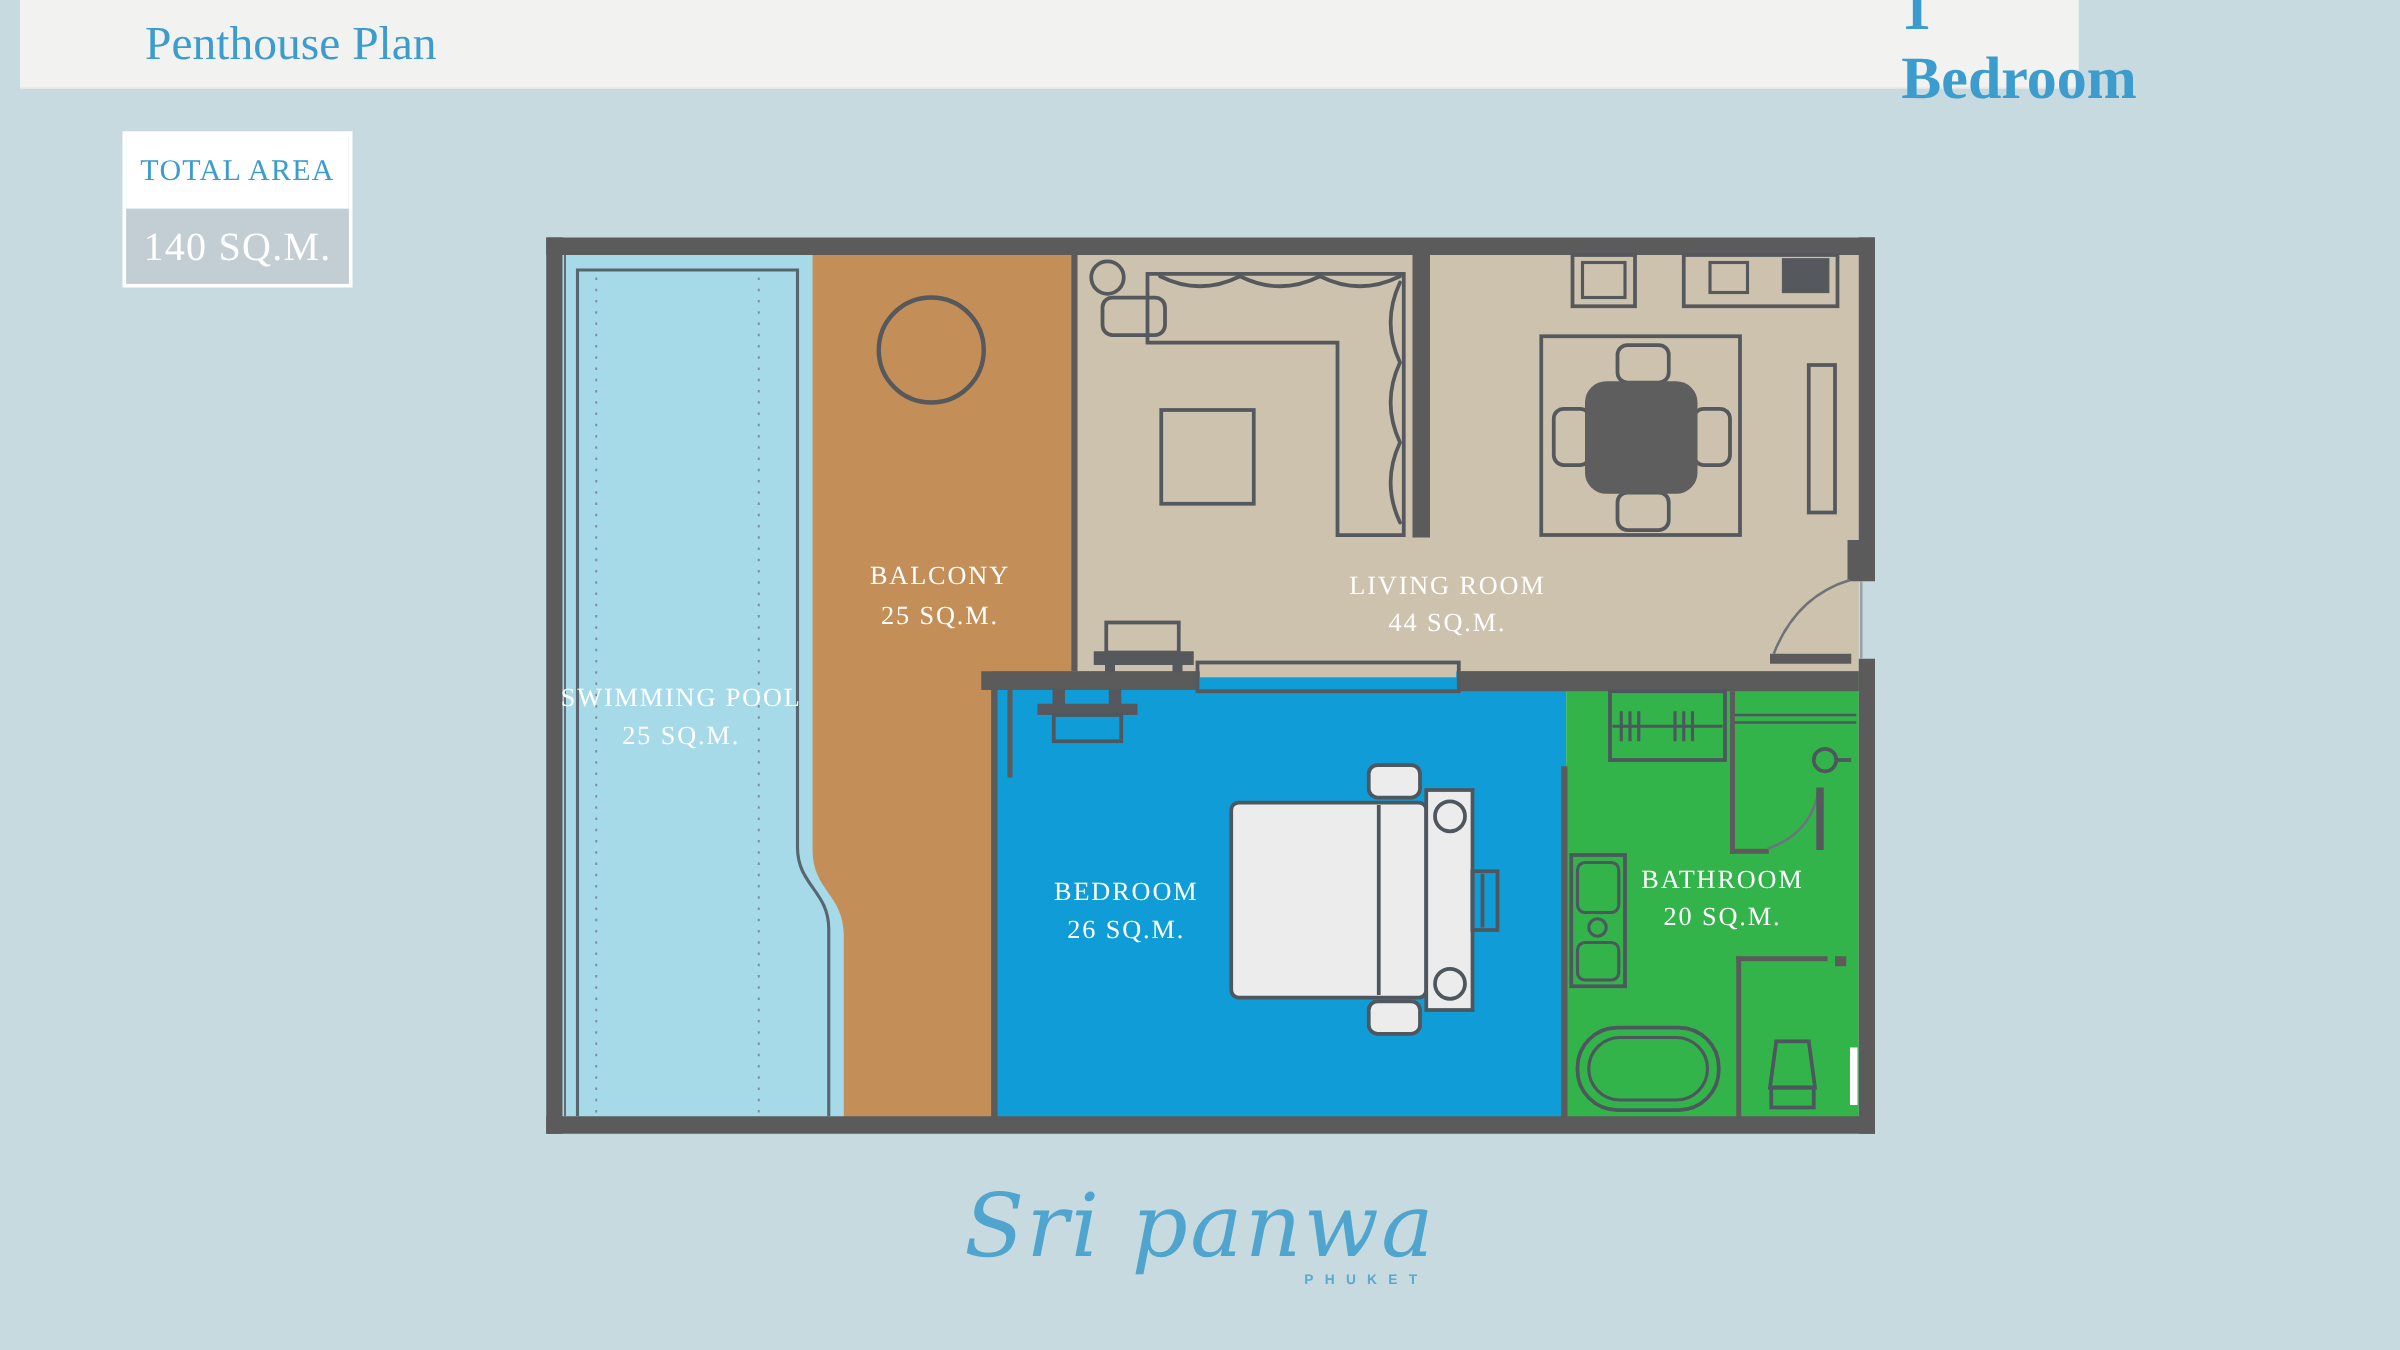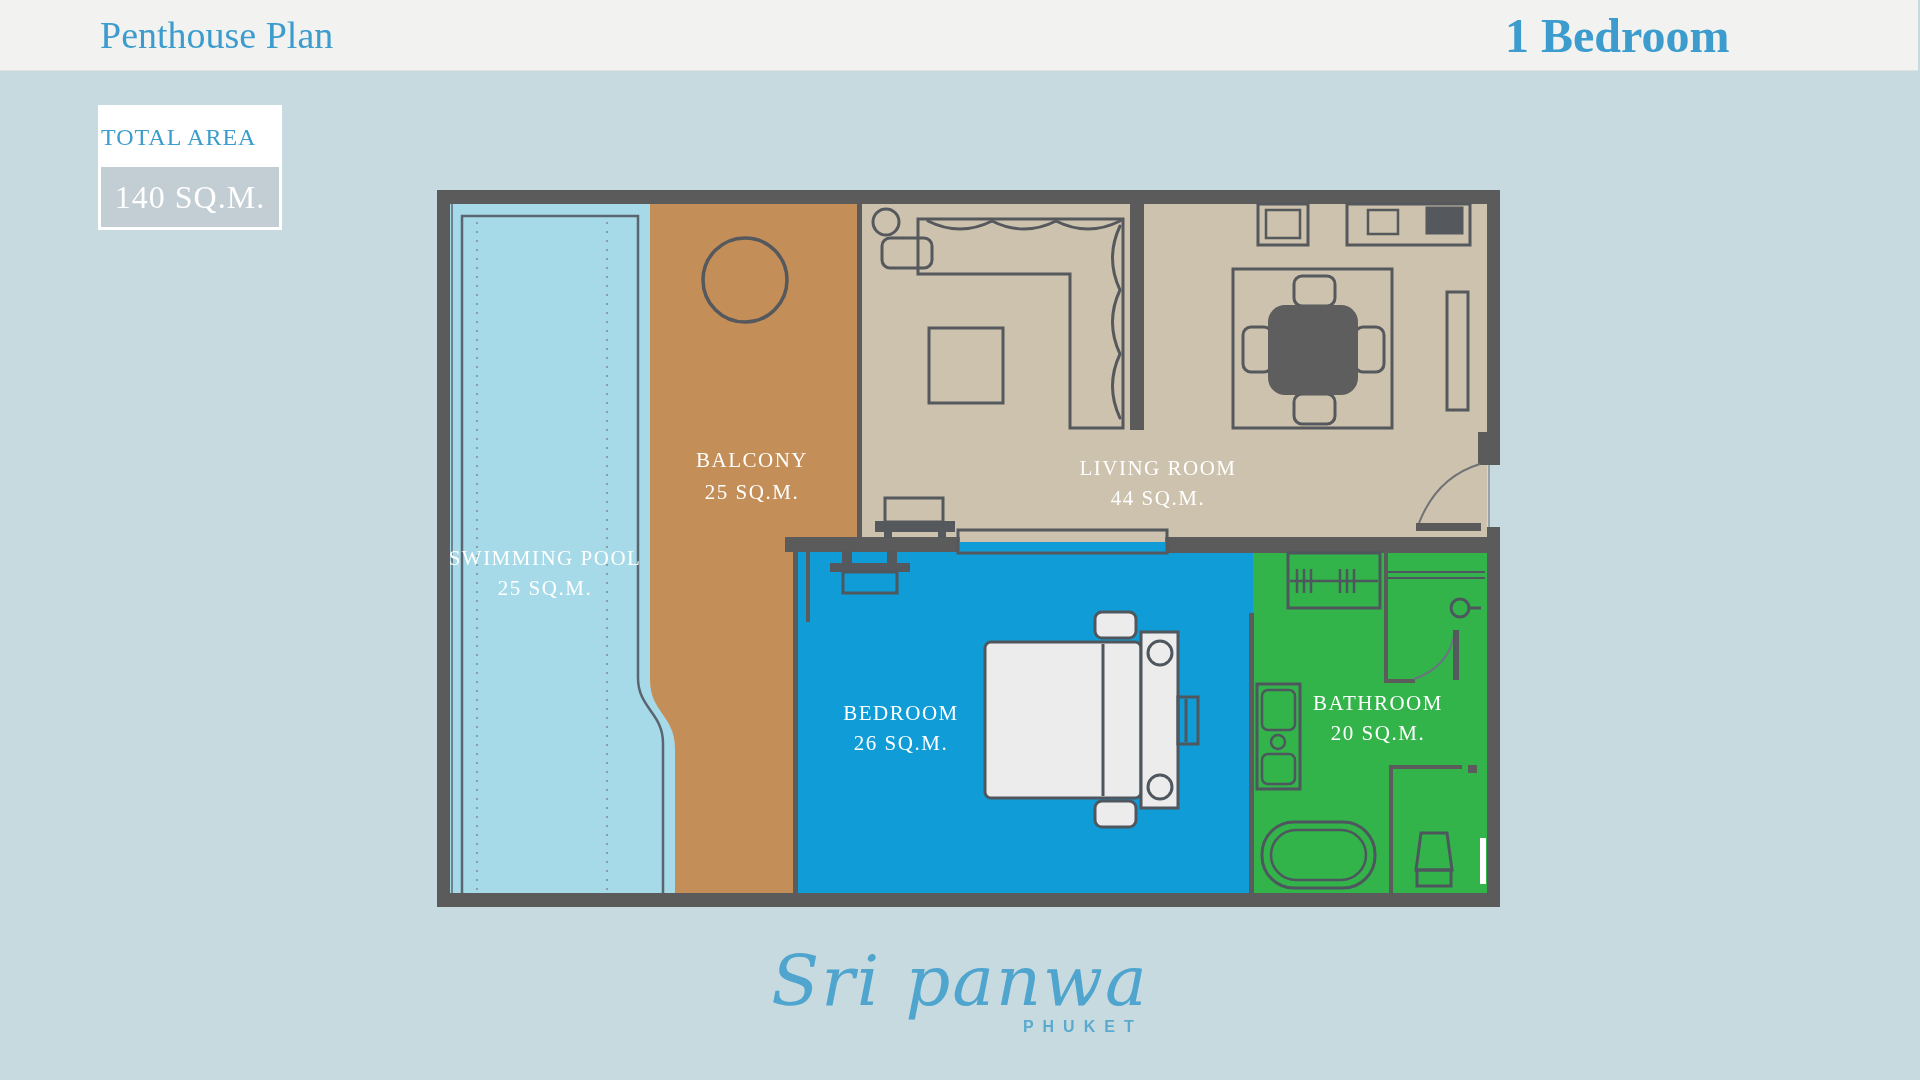--- a/index.html
+++ b/index.html
@@ -1,36 +1,36 @@
 <!DOCTYPE html>
 <html><head>
 <meta charset="utf-8">
 <style>
   html,body{margin:0;padding:0;}
   body{background:#9fb6bf;}
   .stage{position:relative;width:1920px;height:1080px;background:#c6dae0;overflow:hidden;
          font-family:"Liberation Serif",serif;}
-  .header{position:absolute;top:0;left:0;width:1918px;height:70px;background:#f2f2f0;
+  .header{position:absolute;top:0;left:16px;width:1647px;height:70px;background:#f2f2f0;
           border-bottom:1px solid #e3e3e0;}
   .header .title{position:absolute;left:100px;top:50%;transform:translateY(-50%);
           font-size:38px;color:#3b9ccd;}
   .header .subtitle{position:absolute;left:1505px;top:50%;transform:translateY(-50%);
           font-size:48px;color:#3b9ccd;font-weight:bold;}
   .total-area{position:absolute;left:98px;top:105px;width:178px;border:3px solid #ffffff;}
   .total-area .label{height:59px;line-height:59px;background:#ffffff;color:#3b9ccd;
-          font-size:24px;letter-spacing:1px;}
+          text-align:center;font-size:24px;letter-spacing:1px;}
   .total-area .value{height:60px;line-height:60px;background:#c3cdd4;color:#ffffff;
           text-align:center;font-size:32px;letter-spacing:1px;}
   svg.plan{position:absolute;left:0;top:0;}
   .room-label{font-family:"Liberation Serif",serif;fill:#ffffff;font-size:21px;letter-spacing:1.5px;}
   .brand{position:absolute;left:0;top:946px;width:1920px;text-align:center;color:#4fa5cd;}
   .brand .inner{display:inline-block;text-align:right;}
   .brand .name{font-family:"DejaVu Serif",serif;font-style:italic;font-size:70px;
           letter-spacing:2px;line-height:1;margin-top:16px;}
-  .brand .place{display:block;font-family:"Liberation Sans",sans-serif;font-size:16px;
+  .brand .place{display:block;font-family:"Liberation Sans",sans-serif;font-size:11px;
           letter-spacing:9px;margin-top:2px;padding-right:6px;font-weight:bold;opacity:.9;}
 </style>
 </head>
 <body>
 
 <div class="stage">
 
   <div class="header">
     <span class="title">Penthouse Plan</span>
     <span class="subtitle">1 Bedroom</span>

